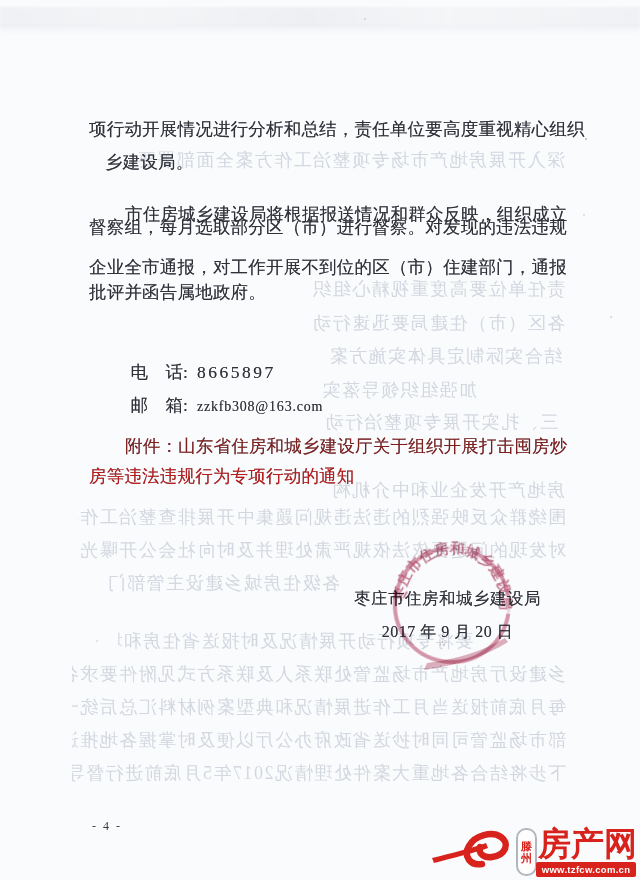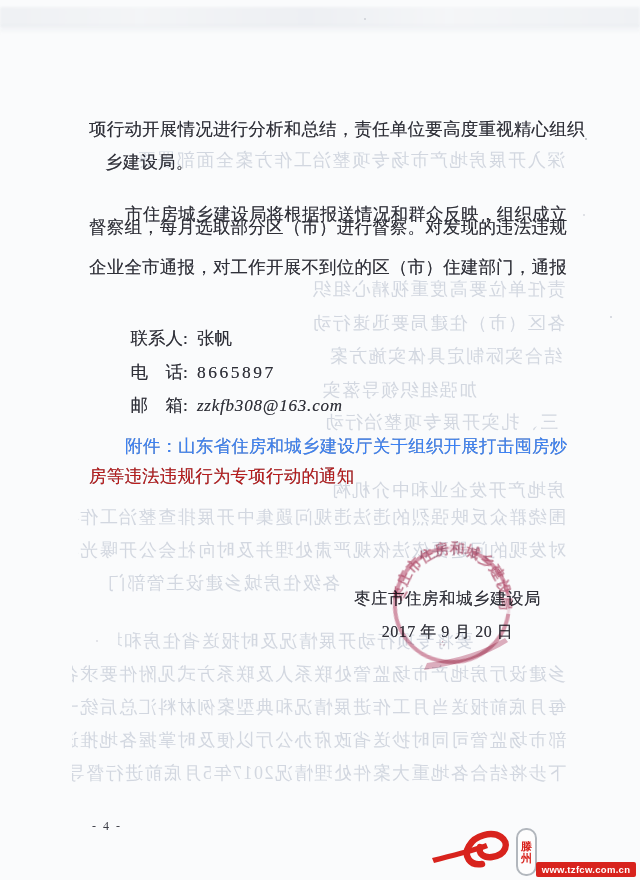--- a/index.html
+++ b/index.html
@@ -19,22 +19,22 @@
     overflow:hidden;pointer-events:none;}
 
   
   .bl{position:absolute;left:89px;font-size:17.5px;letter-spacing:0.2px;color:#2f3038;
       white-space:pre;text-shadow:0 0 .4px rgba(42,42,54,.55);}
   .bl.indent{left:125px;margin-top:20px;}
   .row{position:absolute;left:113px;font-size:17.5px;color:#2f3038;white-space:pre;
       text-shadow:0 0 .4px rgba(42,42,54,.55);}
   .row .cv{margin-left:9px;}
   .row .num{letter-spacing:2.5px;text-align:center;}
-  .row .mail{letter-spacing:.8px;font-size:17px;font-style:italic;}
-  .att1{position:absolute;left:125px;font-size:17.5px;letter-spacing:.2px;color:#3b82f6;white-space:pre;
+  .row .mail{letter-spacing:.8px;font-size:14px;}
+  .att1{position:absolute;left:125px;font-size:17.5px;letter-spacing:.2px;color:#7f1d1d;white-space:pre;
       text-shadow:0 0 .4px rgba(42,42,54,.55);}
   .att2{position:absolute;left:89px;font-size:17.5px;letter-spacing:.2px;color:#b91c1c;white-space:pre;
       text-shadow:0 0 .4px rgba(42,42,54,.55);}
 
   
   .sig{position:absolute;left:340px;top:588px;width:215px;text-align:center;color:#2f3038;}
   .sig .org{font-size:16.5px;letter-spacing:.5px;white-space:pre;text-shadow:0 0 .4px rgba(42,42,54,.55);}
   .sig .date{margin-top:12px;font-size:16px;letter-spacing:.5px;white-space:pre;text-shadow:0 0 .4px rgba(42,42,54,.55);}
 
   
@@ -86,24 +86,22 @@
   <div class="bleed" style="top:662px;left:72px;width:494px;">乡建设厅房地产市场监管处联系人及联系方式见附件要求各地务必</div>
   <div class="bleed" style="top:695px;left:72px;width:494px;">每月底前报送当月工作进展情况和典型案例材料汇总后统一上报住</div>
   <div class="bleed" style="top:728px;left:72px;width:494px;">部市场监管司同时抄送省政府办公厅以便及时掌握各地推进情况</div>
   <div class="bleed" style="top:761px;left:72px;width:494px;">下步将结合各地重大案件处理情况2017年5月底前进行督导检查</div>
 
   <div class="bl" style="top:117px;">项行动开展情况进行分析和总结，责任单位要高度重视精心组织</div>
   <div class="bl" style="top:150px;margin-left:16px;">乡建设局。</div>
   <div class="bl indent" style="top:182px;">市住房城乡建设局将根据报送情况和群众反映，组织成立</div>
   <div class="bl" style="top:215px;">督察组，每月选取部分区（市）进行督察。对发现的违法违规</div>
   <div class="bl" style="top:247px;margin-top:8px;">企业全市通报，对工作开展不到位的区（市）住建部门，通报</div>
+  <div class="bl" style="top:280px;">批评并函告属地政府。</div>
 
-  <div class="row" style="top:305px;">
-    <span>联系人:</span><span class="cv">张帆</span>
-  </div>
   <div class="row" style="top:339px;">
     <span>电　话:</span><span class="cv num">8665897</span>
   </div>
   <div class="row" style="top:372px;">
     <span>邮　箱:</span><span class="cv mail">zzkfb308@163.com</span>
   </div>
 
   <div class="att1" style="top:434px;">附件：山东省住房和城乡建设厅关于组织开展打击囤房炒</div>
   <div class="att2" style="top:464px;">房等违法违规行为专项行动的通知</div>
 
@@ -131,16 +129,17 @@
 
   <div class="logo">
     <svg class="swoosh" width="86" height="50" viewBox="0 0 86 50">
       <path d="M2 34 C22 29 42 24 56 19 L58 24 C44 29 22 34 4 39 Z" fill="#d8231d"></path>
       <path d="M52 40 C40 42 33 32 39 22 C45 11 62 7 71 13 C80 19 76 31 62 33 C54 34 48 30 50 23" fill="none" stroke="#d8231d" stroke-width="6.5" stroke-linecap="round"></path>
     </svg>
     <div class="capsule">
       <span>滕</span>
       <span>州</span>
     </div>
+    <div class="sitename">房产网</div>
     <div class="urlbar">www.tzfcw.com.cn</div>
   </div>
 
 </div>
 
 </body></html>

